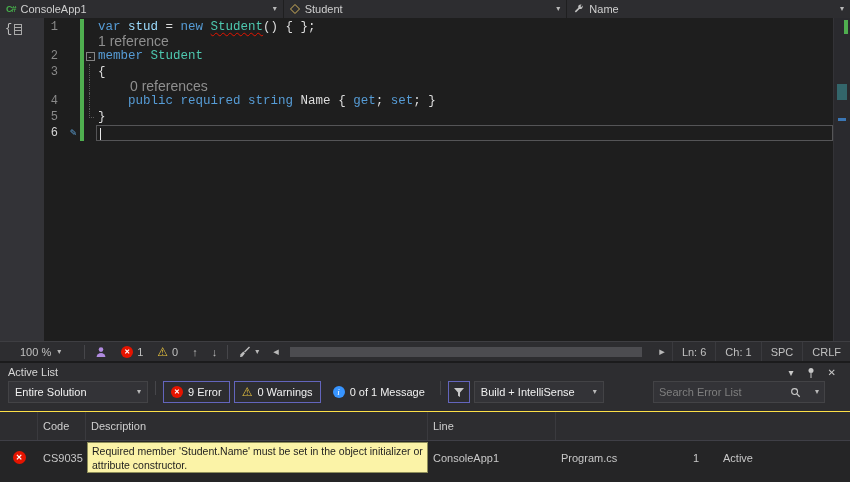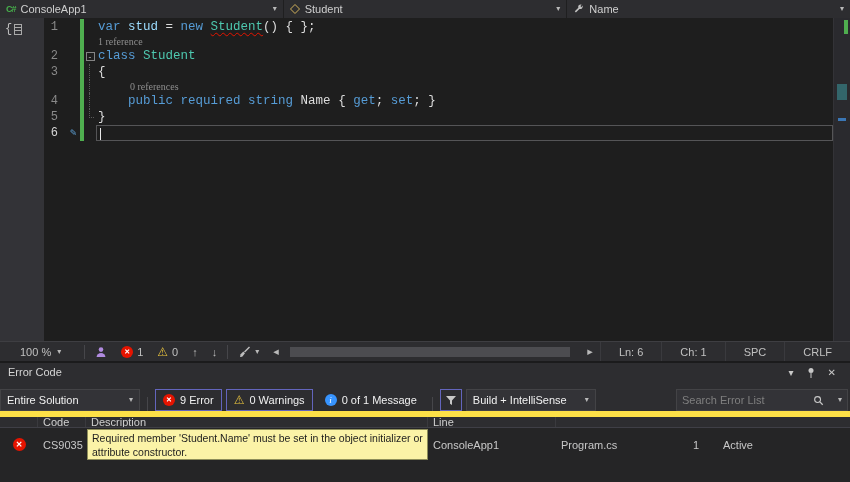--- a/index.html
+++ b/index.html
@@ -40,21 +40,21 @@
   .foldslot.fend::before{bottom:7px}
   .foldslot.fend::after{content:"";position:absolute;left:5px;bottom:7px;width:5px;border-top:1px dotted #5a5a5a}
   .codearea{flex:1;position:relative;white-space:pre;color:#dcdcdc;padding-left:2px}
   .crow.current .codearea{border:1px solid #555557}
   .cursor{position:absolute;left:3px;top:2px;width:1px;height:12px;background:#e8e8e8}
   .tok.kw{color:var(--c-keyword,#569cd6)}
   .tok.type{color:var(--c-type,#4ec9b0)}
   .tok.local{color:var(--c-local,#9cdcfe)}
   .tok.type-err{color:var(--c-type,#4ec9b0);text-decoration:underline wavy var(--c-error-red,#e51400);
     text-decoration-thickness:1px;text-underline-offset:2px}
-  .lens-label{font-family:Liberation Serif, serif;font-size:10px;color:#8f8f8f}
+  .lens-label{font-family:Liberation Sans, sans-serif;font-size:14px;color:#8f8f8f}
   .lens .codearea{line-height:13px}
   .ind1{padding-left:32px;display:inline-block}
 
   
   .vscroll{position:absolute;top:0;right:0;bottom:0;width:17px;background:#2a2a2e;border-left:1px solid #333337}
   .vs-green{position:absolute;right:2px;top:2px;width:4px;height:14px;background:var(--c-change-green,#4fae4f)}
   .vs-thumb{position:absolute;left:3px;right:3px;top:66px;height:16px;background:#33666b}
   .vs-caret{position:absolute;left:4px;right:4px;top:100px;height:3px;background:#3a76b5}
 
   
@@ -66,41 +66,41 @@
   .srow-grp{display:flex;align-items:center;gap:4px;padding:0 7px}
   .err-circle{width:13px;height:13px;border-radius:50%;background:var(--c-error-red,#e51400);
     color:#fff;font-size:8px;line-height:13px;text-align:center;font-weight:bold;display:inline-block}
   .err-circle.sm{width:12px;height:12px;line-height:12px;font-size:7px}
   .warn-tri{color:var(--c-warning-yellow,#eec73e);font-size:12px;line-height:1}
   .info-circle{width:12px;height:12px;border-radius:50%;background:var(--c-info-blue,#3794ff);
     color:#fff;font-size:9px;line-height:12px;text-align:center;font-style:italic;
     font-family:"Liberation Serif",serif;display:inline-block}
   .hscroll{flex:1;height:12px;margin:0 2px;position:relative;background:#2d2d30}
   .hthumb{position:absolute;left:2px;right:8px;top:1px;height:10px;background:#4c4c50}
-  .stat-cell{padding:0 18px;border-left:1px solid #3a3a3e;height:100%;display:flex;align-items:center}
+  .stat-cell{padding:0 9px;border-left:1px solid #3a3a3e;height:100%;display:flex;align-items:center}
 
   
   .errorlist{position:absolute;top:361px;left:0;right:0;bottom:0;background:#252526;border-top:2px solid #1b1b1c;
     display:flex;flex-direction:column}
   .el-title{height:18px;background:#2d2d30;display:flex;align-items:center;padding:0 8px;font-size:11px;color:#d6d6d6}
   .spacer{flex:1}
   .tbar-ic{padding:0 6px;color:#c8c8c8;font-size:10px;display:flex;align-items:center}
-  .el-toolbar{height:30px;background:#2d2d30;display:flex;align-items:flex-end;padding:0 0;gap:4px}
+  .el-toolbar{height:30px;background:#2d2d30;display:flex;align-items:flex-start;padding:0 8px;gap:4px}
   .combo{height:22px;background:#333337;border:1px solid #434346;display:flex;align-items:center;
     justify-content:space-between;padding:0 6px;font-size:11px;color:#f1f1f1;gap:8px}
   .tbtn{height:22px;display:flex;align-items:center;gap:5px;padding:0 7px;font-size:11px;color:#f1f1f1;
     background:none;border:1px solid transparent;font-family:inherit}
   .tbtn.checked{border-color:var(--c-accent-border,#6365bd)}
-  .search{margin-left:auto;margin-right:2px;width:172px;height:22px;background:#333337;border:1px solid #434346;
+  .search{margin-left:auto;margin-right:17px;width:172px;height:22px;background:#333337;border:1px solid #434346;
     display:flex;align-items:center;padding:0 5px;gap:14px}
   .search input{flex:1;min-width:0;background:transparent;border:none;outline:none;color:#cccccc;
     font-size:11px;font-family:inherit}
   .search input::placeholder{color:#7f7f7f}
   .el-grid{display:grid;grid-template-columns:38px 48px 342px 128px 132px 30px 1fr}
-  .el-header{height:17px;background:#2d2d30;border-top:6px solid #fde047;border-bottom:1px solid #3f3f46;
+  .el-header{height:30px;background:#2d2d30;border-top:1px solid #fde047;border-bottom:1px solid #3f3f46;
     font-size:11px;color:#cfcfcf;align-items:center}
   .hcell{padding:0 5px;border-right:1px solid #3a3a3e;height:100%;display:flex;align-items:center;
     white-space:nowrap;overflow:hidden}
   .el-body{position:relative;flex:1;background:#252526}
   .el-row{height:33px;align-items:center;font-size:11px;color:#c8c8c8}
   .cell{padding:0 5px;white-space:nowrap;overflow:hidden}
   .icon-cell{display:flex;justify-content:center}
   .tooltip{position:absolute;left:87px;top:1px;width:341px;height:31px;z-index:5;
     background:var(--c-tooltip-bg,#fbf3a7);border:1px solid var(--c-tooltip-border,#8d8d5a);
     color:var(--c-tooltip-text,#1e1e1e);font-size:10.5px;line-height:14px;padding:1px 4px;overflow:hidden}
@@ -160,21 +160,21 @@
           <span class="foldslot"></span>
           <span class="codearea"><span class="lens-label">1 reference</span></span>
         </div>
         <div class="crow code">
           <span class="lnum">2</span>
           <span class="penslot"></span>
           <span class="chgbar"></span>
           <span class="foldslot">
             <span class="foldbox">-</span>
           </span>
-          <span class="codearea"><span class="tok kw">class</span><span class="tok "> </span><span class="tok type">Student</span></span>
+          <span class="codearea"><span class="tok kw">member</span><span class="tok "> </span><span class="tok type">Student</span></span>
         </div>
         <div class="crow code">
           <span class="lnum">3</span>
           <span class="penslot"></span>
           <span class="chgbar"></span>
           <span class="foldslot fline"></span>
           <span class="codearea"><span class="tok ">{</span></span>
         </div>
         <div class="crow lens">
           <span class="lnum"></span>
@@ -248,21 +248,21 @@
     </div>
     <span class="srow-ic">▸</span>
     <span class="stat-cell">Ln: 6</span>
     <span class="stat-cell">Ch: 1</span>
     <span class="stat-cell">SPC</span>
     <span class="stat-cell">CRLF</span>
   </div>
 
   <div class="errorlist">
     <div class="el-title">
-      <span>Error Code</span>
+      <span>Active List</span>
       <span class="spacer"></span>
       <span class="tbar-ic">▾</span>
       <span class="tbar-ic">
         <svg width="10" height="11" viewBox="0 0 10 11">
             <circle cx="5" cy="3.5" r="2.5" fill="#c8c8c8"></circle>
             <rect x="4.5" y="6" width="1" height="5" fill="#c8c8c8"></rect>
           </svg>
       </span>
       <span class="tbar-ic">✕</span>
     </div>

